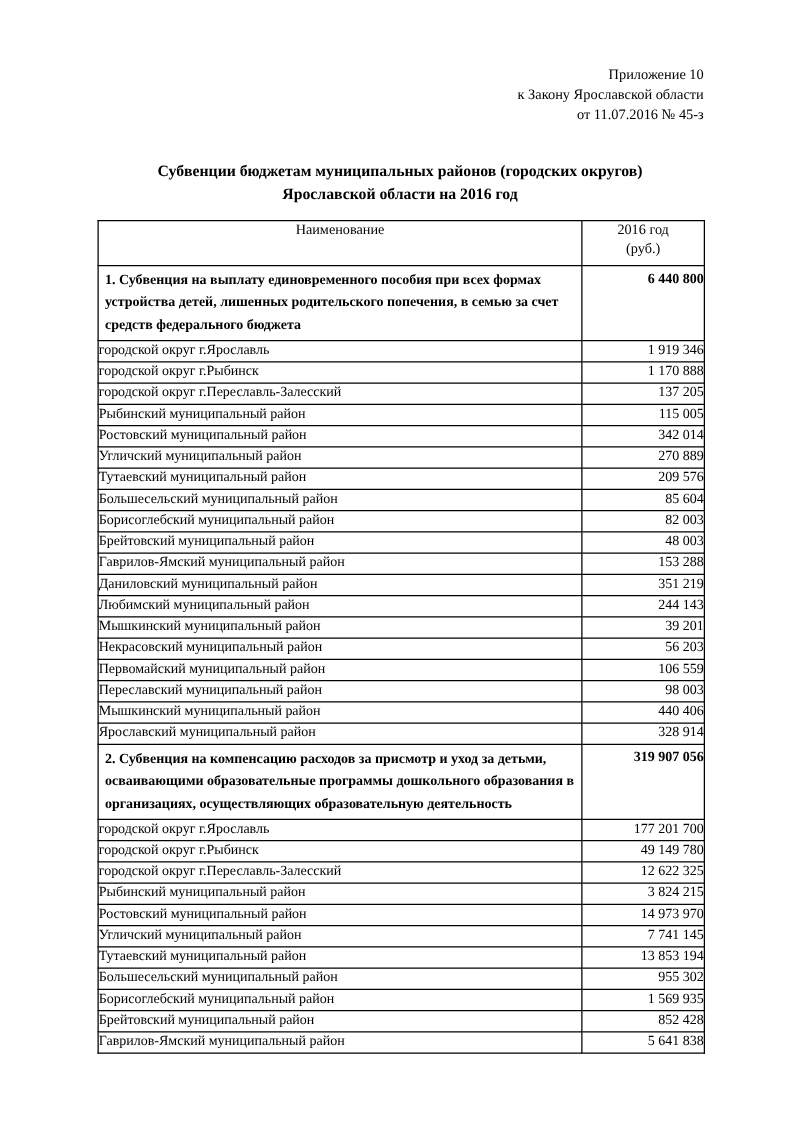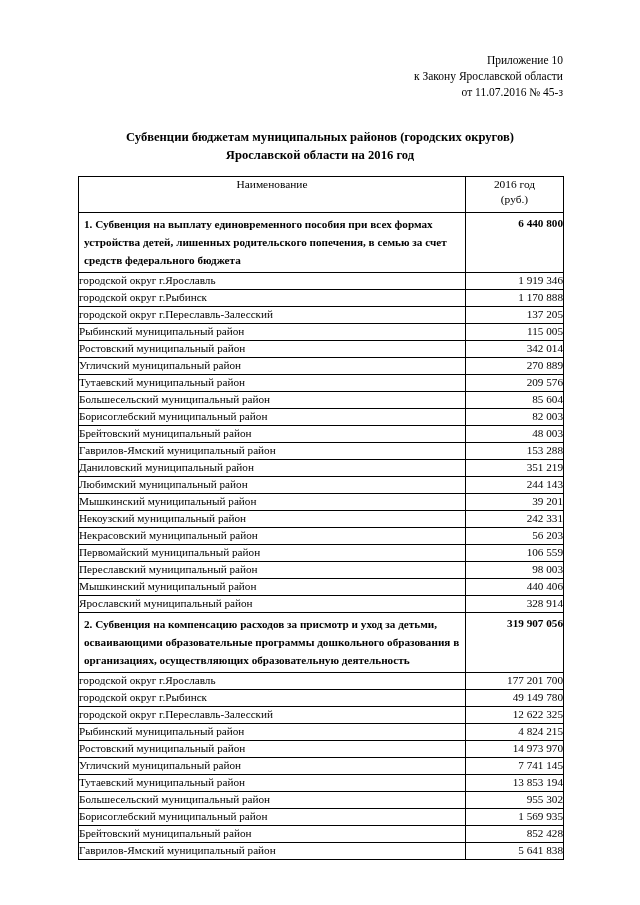--- a/index.html
+++ b/index.html
@@ -188,24 +188,20 @@
         </tr>
         <tr class="item">
           <td class="cell-name">Любимский муниципальный район</td>
           <td class="cell-val">244 143</td>
         </tr>
         <tr class="item">
           <td class="cell-name">Мышкинский муниципальный район</td>
           <td class="cell-val">39 201</td>
         </tr>
         <tr class="item">
-          <td class="cell-name">Некоузский муниципальный район</td>
-          <td class="cell-val">242 331</td>
-        </tr>
-        <tr class="item">
           <td class="cell-name">Некрасовский муниципальный район</td>
           <td class="cell-val">56 203</td>
         </tr>
         <tr class="item">
           <td class="cell-name">Первомайский муниципальный район</td>
           <td class="cell-val">106 559</td>
         </tr>
         <tr class="item">
           <td class="cell-name">Переславский муниципальный район</td>
           <td class="cell-val">98 003</td>
@@ -229,21 +225,21 @@
         <tr class="item">
           <td class="cell-name">городской округ г.Рыбинск</td>
           <td class="cell-val">49 149 780</td>
         </tr>
         <tr class="item">
           <td class="cell-name">городской округ г.Переславль-Залесский</td>
           <td class="cell-val">12 622 325</td>
         </tr>
         <tr class="item">
           <td class="cell-name">Рыбинский муниципальный район</td>
-          <td class="cell-val">4 824 215</td>
+          <td class="cell-val">3 824 215</td>
         </tr>
         <tr class="item">
           <td class="cell-name">Ростовский муниципальный район</td>
           <td class="cell-val">14 973 970</td>
         </tr>
         <tr class="item">
           <td class="cell-name">Угличский муниципальный район</td>
           <td class="cell-val">7 741 145</td>
         </tr>
         <tr class="item">

